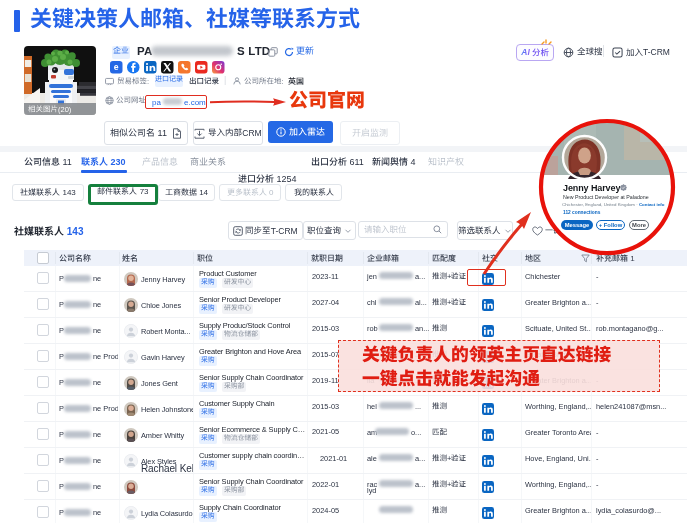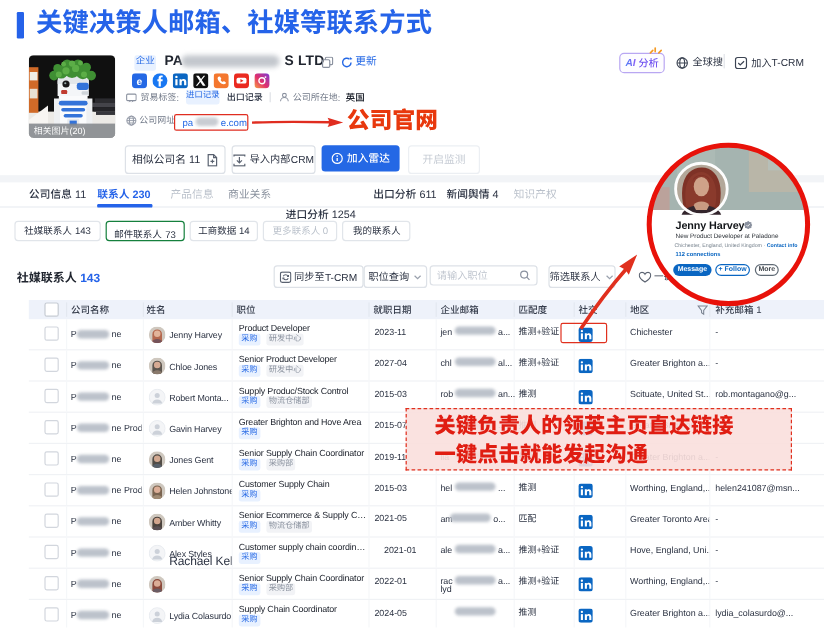--- a/index.html
+++ b/index.html
@@ -553,21 +553,21 @@
       <g fill="#2b3242" transform="translate(0,7.04) scale(0.00800,-0.00800)">
         <use href="#gr793e" x="0"></use>
         <use href="#gr5a92" x="1000"></use>
         <use href="#gr8054" x="2000"></use>
         <use href="#gr7cfb" x="3000"></use>
         <use href="#gr4eba" x="4000"></use>
       </g>
     </svg>
     <span style="font-size:8.0px;color:#2b3242;font-weight:400;letter-spacing:0.00px">&nbsp;143</span>
   </div>
-<div style="position:absolute;left:88px;top:184px;width:64px;height:15px;border:1px solid #15803d;border-radius:3px;background:#fff;display:flex;align-items:flex-end;justify-content:center">
+<div style="position:absolute;left:88px;top:184px;width:64px;height:15px;border:3px solid #15803d;border-radius:3px;background:#fff;display:flex;align-items:flex-start;justify-content:center">
     <svg style="width:40.00px;height:8.96px;vertical-align:-1.92px" viewBox="0 0 40.0 9.0">
       <g fill="#2b3242" transform="translate(0,7.04) scale(0.00800,-0.00800)">
         <use href="#gr90ae" x="0"></use>
         <use href="#gr4ef6" x="1000"></use>
         <use href="#gr8054" x="2000"></use>
         <use href="#gr7cfb" x="3000"></use>
         <use href="#gr4eba" x="4000"></use>
       </g>
     </svg>
     <span style="font-size:8.0px;color:#2b3242;font-weight:400;letter-spacing:0.00px">&nbsp;73</span>
@@ -779,21 +779,21 @@
       </clipPath>
     </defs>
     <g clip-path="url(#av2028)">
       <rect width="16" height="16" fill="#cfc8bf"></rect>
       <path d="M3.4 16 V7.5 a4.6 4.6 0 0 1 9.2 0 V16 Z" fill="#b4684e"></path>
       <circle cx="8" cy="7.1" r="3.1" fill="#e2b49a"></circle>
       <path d="M3 16 a5 4 0 0 1 10 0 Z" fill="#74525a"></path>
     </g>
   </svg>
 <div style="position:absolute;left:141px;top:275.0px;font-size:7.4px;color:#2b3242;width:52px;white-space:nowrap;overflow:hidden;letter-spacing:-0.1px">Jenny Harvey</div>
-<div style="position:absolute;left:199px;top:268.5px;font-size:7.4px;color:#20252f;width:108px;white-space:nowrap;overflow:hidden;text-overflow:ellipsis;letter-spacing:-0.12px">Product Developer</div>
+<div style="position:absolute;left:199px;top:268.5px;font-size:7.4px;color:#20252f;width:108px;white-space:nowrap;overflow:hidden;text-overflow:ellipsis;letter-spacing:-0.12px">Product Customer</div>
 <div style="position:absolute;left:199px;top:278.0px;white-space:nowrap"><div style="display:inline-block;height:10px;background:#e8f1ff;border-radius:2px;padding:0 2px;line-height:10px;margin-right:5px"><svg style="width:13.60px;height:7.62px;vertical-align:-1.63px" viewBox="0 0 13.6 7.6">
         <g fill="#2468e5" transform="translate(0,5.98) scale(0.00680,-0.00680)">
           <use href="#gr91c7" x="0"></use>
           <use href="#gr8d2d" x="1000"></use>
         </g>
       </svg></div><div style="display:inline-block;height:10px;background:#f2f3f6;border-radius:2px;padding:0 2px;line-height:10px"><svg style="width:27.20px;height:7.62px;vertical-align:-1.63px" viewBox="0 0 27.2 7.6">
         <g fill="#868e9b" transform="translate(0,5.98) scale(0.00680,-0.00680)">
           <use href="#gr7814" x="0"></use>
           <use href="#gr53d1" x="1000"></use>
           <use href="#gr4e2d" x="2000"></use>

